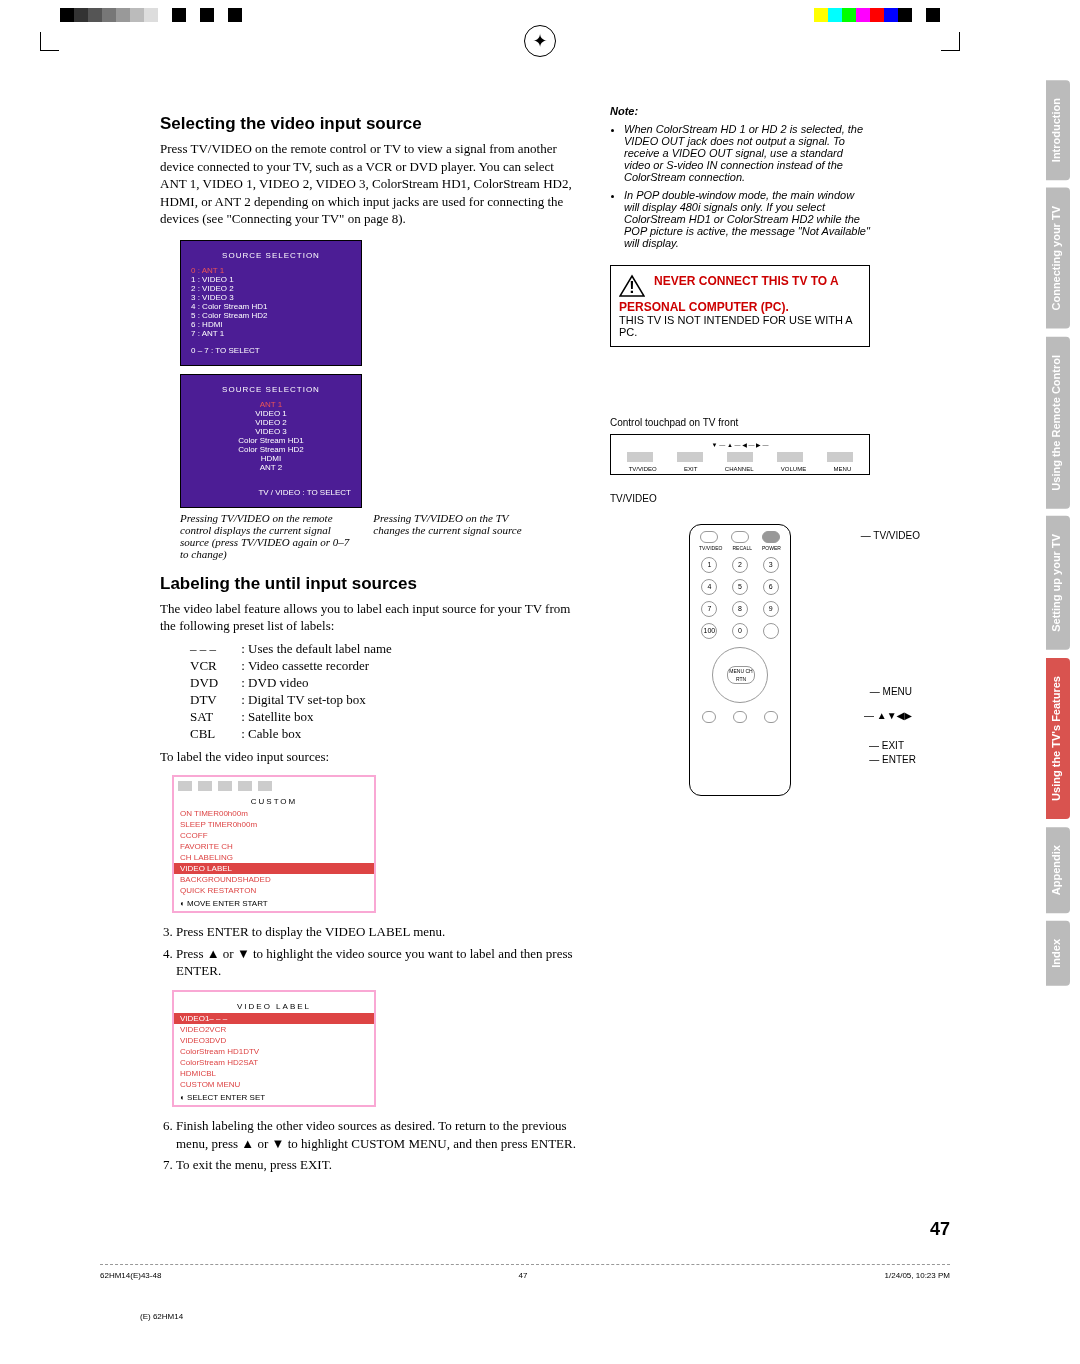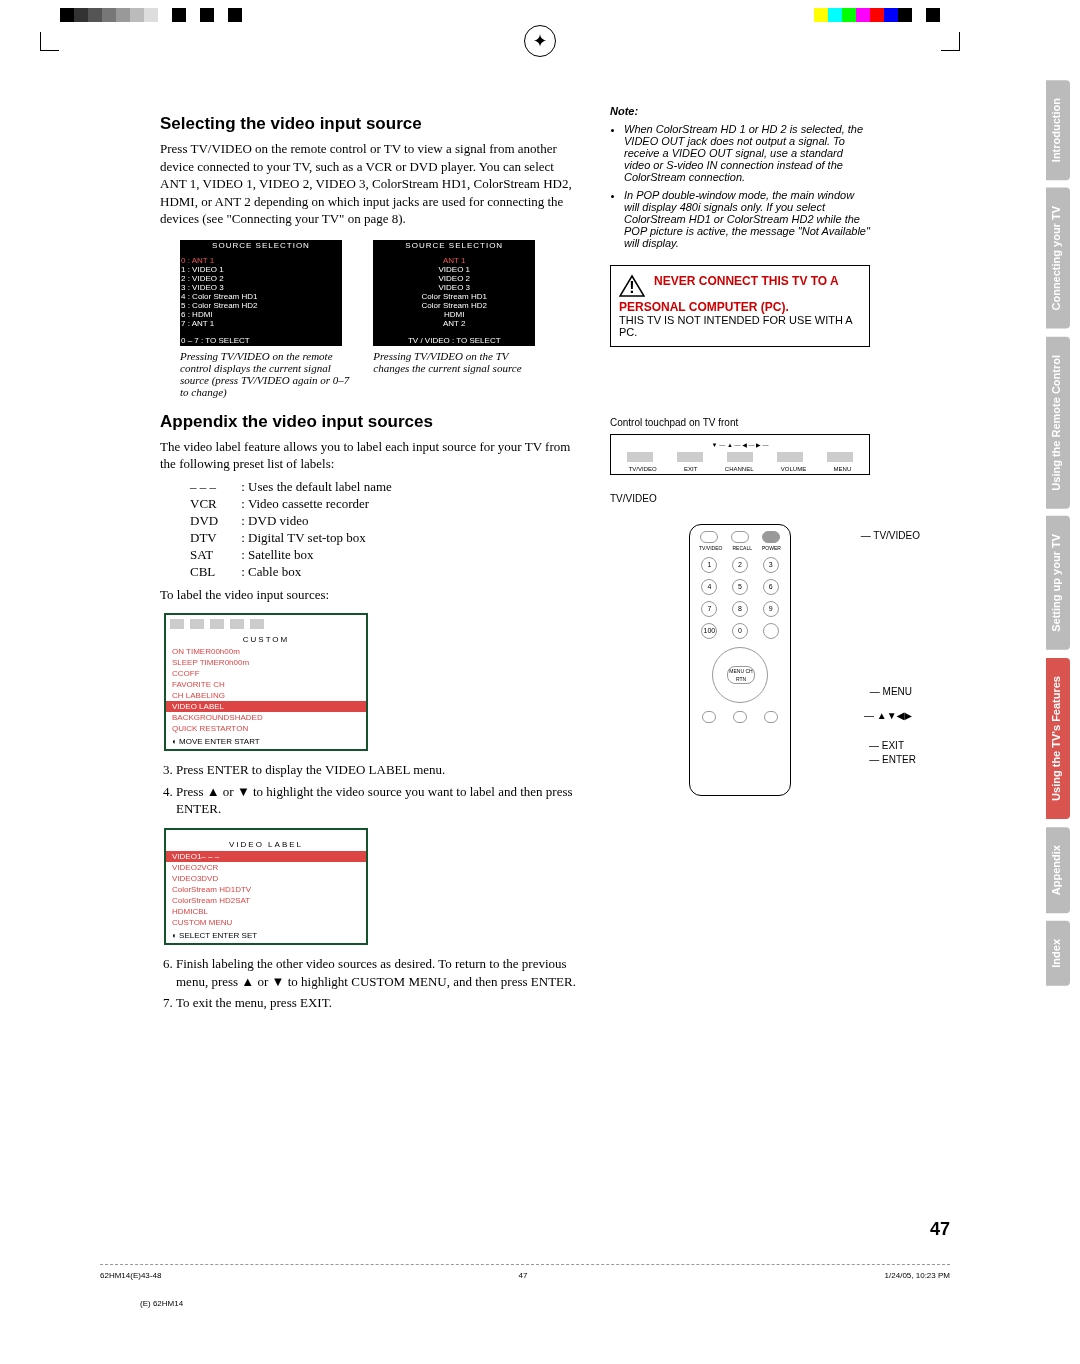--- a/index.html
+++ b/index.html
@@ -14,29 +14,29 @@
   .crop.tr{top:32px;right:120px;border-width:0 1px 1px 0}
   .tabs{position:absolute;right:10px;top:80px;width:24px;display:flex;flex-direction:column;gap:8px}
   .tab{writing-mode:vertical-rl;transform:rotate(180deg);color:#fff;font-family:Arial,sans-serif;font-size:11px;font-weight:bold;text-align:center;padding:18px 4px;border-radius:4px 0 0 4px}
   .tab.g{background:#bbb}
   .tab.r{background:#d9534f}
   .main{display:flex;gap:30px}
   .lcol{width:420px}
   .rcol{width:260px;font-family:Arial,sans-serif;font-size:11px;font-style:italic}
   h2{font-family:Arial,sans-serif;font-size:17px;font-weight:bold;margin:14px 0 6px}
   p{margin:4px 0;line-height:1.35}
-  .osd{border:1px solid #000;background:#000000;color:#fff;font-family:Arial,sans-serif;font-size:8px;width:160px;display:inline-block;vertical-align:top;margin:8px 8px 0 20px}
+  .osd{border:1px solid #000;background:#4c1d95;color:#fff;font-family:Arial,sans-serif;font-size:8px;padding:10px;width:160px;display:inline-block;vertical-align:top;margin:8px 8px 0 20px}
   .osd .r1{color:#e55}
   .cap{font-size:11px;font-style:italic;width:170px;display:inline-block;vertical-align:top;margin:4px 0 0 20px}
   .deflist{margin:6px 0 6px 30px}
   .deflist div{margin:1px 0}
   .dk{display:inline-block;width:48px}
   ol{margin:4px 0 4px 16px;padding:0}
   ol li{margin:4px 0;line-height:1.35}
-  .menushot{border:2px solid #14532d;font-family:Arial,sans-serif;font-size:8px;width:200px;margin:6px 4px;display:inline-block}
+  .menushot{border:2px solid #f9a8d4;font-family:Arial,sans-serif;font-size:8px;width:200px;margin:6px 12px;display:inline-block}
   .menushot .hdr{padding:4px;display:flex;gap:6px}
   .menushot .hdr span{width:14px;height:10px;background:#ccc;display:inline-block}
   .menushot .ttl{text-align:center;padding:2px;letter-spacing:2px}
   .menushot .row{display:flex;justify-content:flex-start;padding:1px 6px;color:#d44}
   .menushot .row.hl{background:#d44;color:#fff}
   .menushot .ftr{padding:3px 6px;background:#fff;color:#000}
   .warnbox{border:1px solid #000;padding:8px;margin-top:16px;font-style:normal}
   .warnbox b{color:#c00;font-family:Arial,sans-serif;font-size:12px}
   .tri{display:inline-block;vertical-align:top;margin-right:6px}
   .touchpad{border:1px solid #000;padding:6px 4px 2px;margin-top:6px;font-size:7px;font-style:normal;text-align:center}
@@ -44,21 +44,21 @@
   .touchpad .b{width:26px;height:10px;background:#ccc}
   .remote{border:1px solid #000;width:100px;height:270px;border-radius:12px;margin:10px auto;position:relative;font-size:7px;font-style:normal;background:#fff}
   .remote .toprow,.remote .numrow{display:flex;justify-content:space-around;margin:6px 4px}
   .remote .rb{width:16px;height:10px;border:1px solid #999;border-radius:8px}
   .remote .nb{width:14px;height:14px;border:1px solid #999;border-radius:50%;text-align:center;line-height:14px}
   .remote .dpad{width:54px;height:54px;border:1px solid #999;border-radius:50%;margin:8px auto;position:relative}
   .remote .dpad .ctr{position:absolute;top:18px;left:14px;width:26px;height:16px;border:1px solid #999;border-radius:8px;font-size:5px;text-align:center;line-height:8px}
   .rlabel{position:absolute;font-family:Arial,sans-serif;font-size:10px;font-style:normal}
   .pgnum{position:absolute;right:130px;bottom:100px;font-family:Arial,sans-serif;font-size:18px;font-weight:bold}
   .footer{position:absolute;bottom:60px;left:100px;right:130px;font-family:Arial,sans-serif;font-size:8px;display:flex;justify-content:space-between;border-top:1px dashed #999;padding-top:6px}
-  .imposition{position:absolute;bottom:32px;left:140px;font-family:Arial,sans-serif;font-size:8px}
+  .imposition{position:absolute;bottom:19px;left:140px;font-family:Arial,sans-serif;font-size:8px}
 </style>
 </head>
 <body>
 
 <div class="page">
   <div class="colorbar" id="cbar1">
       <span style="background: rgb(0, 0, 0);"></span>
       <span style="background: rgb(51, 51, 51);"></span>
       <span style="background: rgb(85, 85, 85);"></span>
       <span style="background: rgb(119, 119, 119);"></span>
@@ -124,29 +124,29 @@
           <div id="osd2items" style="text-align:center">
               <div class="r1">ANT 1</div>
               <div>VIDEO 1</div>
               <div>VIDEO 2</div>
               <div>VIDEO 3</div>
               <div>Color Stream HD1</div>
               <div>Color Stream HD2</div>
               <div>HDMI</div>
               <div>ANT 2</div>
             </div>
-          <div style="text-align:center;margin-top:8px">TV / VIDEO : TO SELECT</div>
+          <div style="text-align:right;margin-top:16px">TV / VIDEO : TO SELECT</div>
         </div>
       </div>
       <div>
         <div class="cap">Pressing TV/VIDEO on the remote control displays the current signal source (press TV/VIDEO again or 0–7 to change)</div>
         <div class="cap">Pressing TV/VIDEO on the TV changes the current signal source</div>
       </div>
 
-      <h2>Appendix the video input sources</h2>
+      <h2>Labeling the until input sources</h2>
       <p>The video label feature allows you to label each input source for your TV from the following preset list of labels:</p>
       <div class="deflist" id="defs">
           <div><span class="dk">– – –</span> : Uses the default label name</div>
           <div><span class="dk">VCR</span> : Video cassette recorder</div>
           <div><span class="dk">DVD</span> : DVD video</div>
           <div><span class="dk">DTV</span> : Digital TV set-top box</div>
           <div><span class="dk">SAT</span> : Satellite box</div>
           <div><span class="dk">CBL</span> : Cable box</div>
         </div>
       <p>To label the video input sources:</p>

